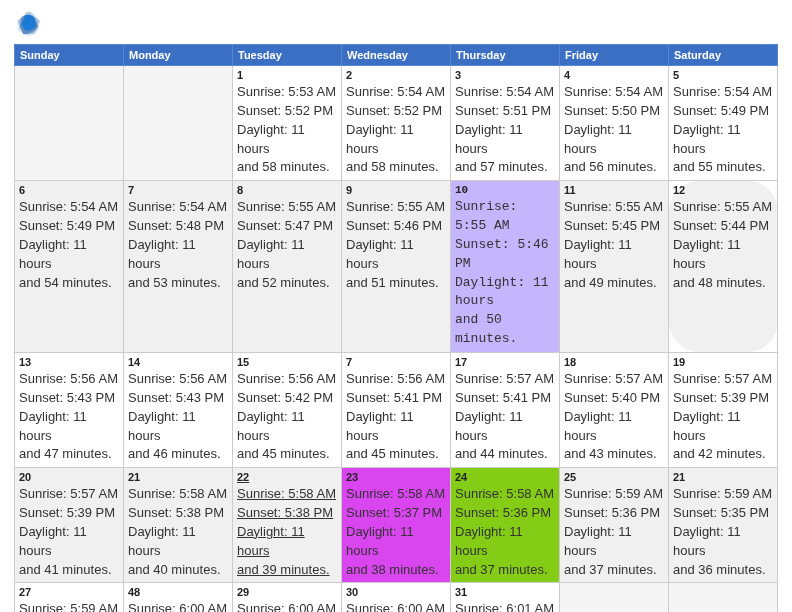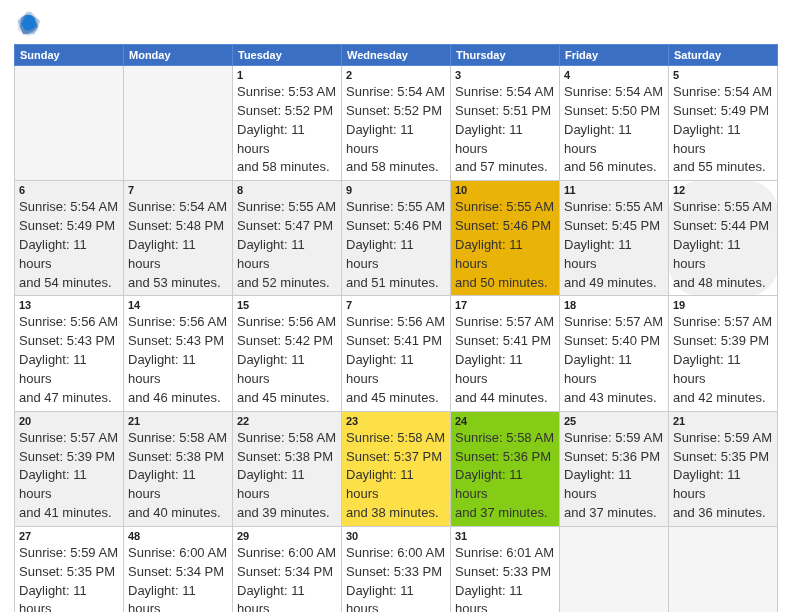--- a/index.html
+++ b/index.html
@@ -194,21 +194,21 @@
 Daylight: 11 hours
 and 52 minutes.</div>
           </td>
           <td style="background: rgb(240, 240, 240);">
             <span class="day-num">9</span>
             <div class="day-info" style="white-space: pre-line;">Sunrise: 5:55 AM
 Sunset: 5:46 PM
 Daylight: 11 hours
 and 51 minutes.</div>
           </td>
-          <td style="background: #eab308;">
+          <td style="background: #c4b5fd; font-family: Liberation Mono, monospace;">
             <span class="day-num">10</span>
             <div class="day-info" style="white-space: pre-line;">Sunrise: 5:55 AM
 Sunset: 5:46 PM
 Daylight: 11 hours
 and 50 minutes.</div>
           </td>
           <td style="background: rgb(240, 240, 240);">
             <span class="day-num">11</span>
             <div class="day-info" style="white-space: pre-line;">Sunrise: 5:55 AM
 Sunset: 5:45 PM
@@ -282,28 +282,28 @@
 Daylight: 11 hours
 and 41 minutes.</div>
           </td>
           <td style="background: rgb(240, 240, 240);">
             <span class="day-num">21</span>
             <div class="day-info" style="white-space: pre-line;">Sunrise: 5:58 AM
 Sunset: 5:38 PM
 Daylight: 11 hours
 and 40 minutes.</div>
           </td>
-          <td style="background: rgb(240, 240, 240);">
+          <td style="background: rgb(240, 240, 240); text-decoration: underline;">
             <span class="day-num">22</span>
             <div class="day-info" style="white-space: pre-line;">Sunrise: 5:58 AM
 Sunset: 5:38 PM
 Daylight: 11 hours
 and 39 minutes.</div>
           </td>
-          <td style="background: #fde047; margin-top: 39px;">
+          <td style="background: #d946ef; margin-top: 39px;">
             <span class="day-num">23</span>
             <div class="day-info" style="white-space: pre-line;">Sunrise: 5:58 AM
 Sunset: 5:37 PM
 Daylight: 11 hours
 and 38 minutes.</div>
           </td>
           <td style="background: #84cc16;">
             <span class="day-num">24</span>
             <div class="day-info" style="white-space: pre-line;">Sunrise: 5:58 AM
 Sunset: 5:36 PM

